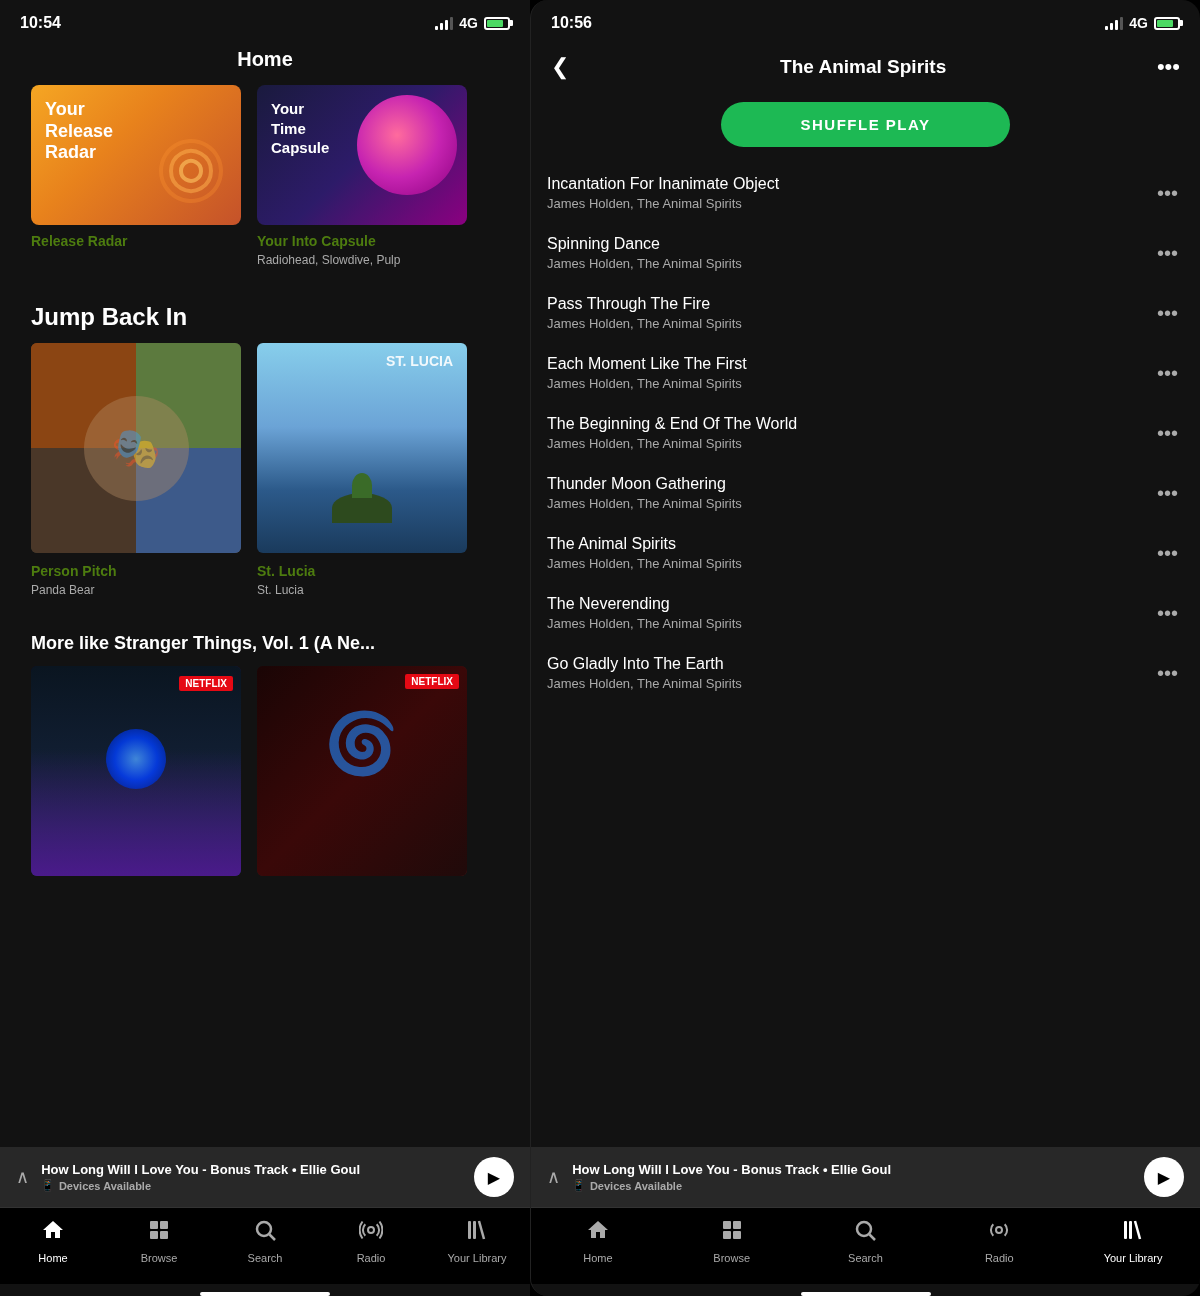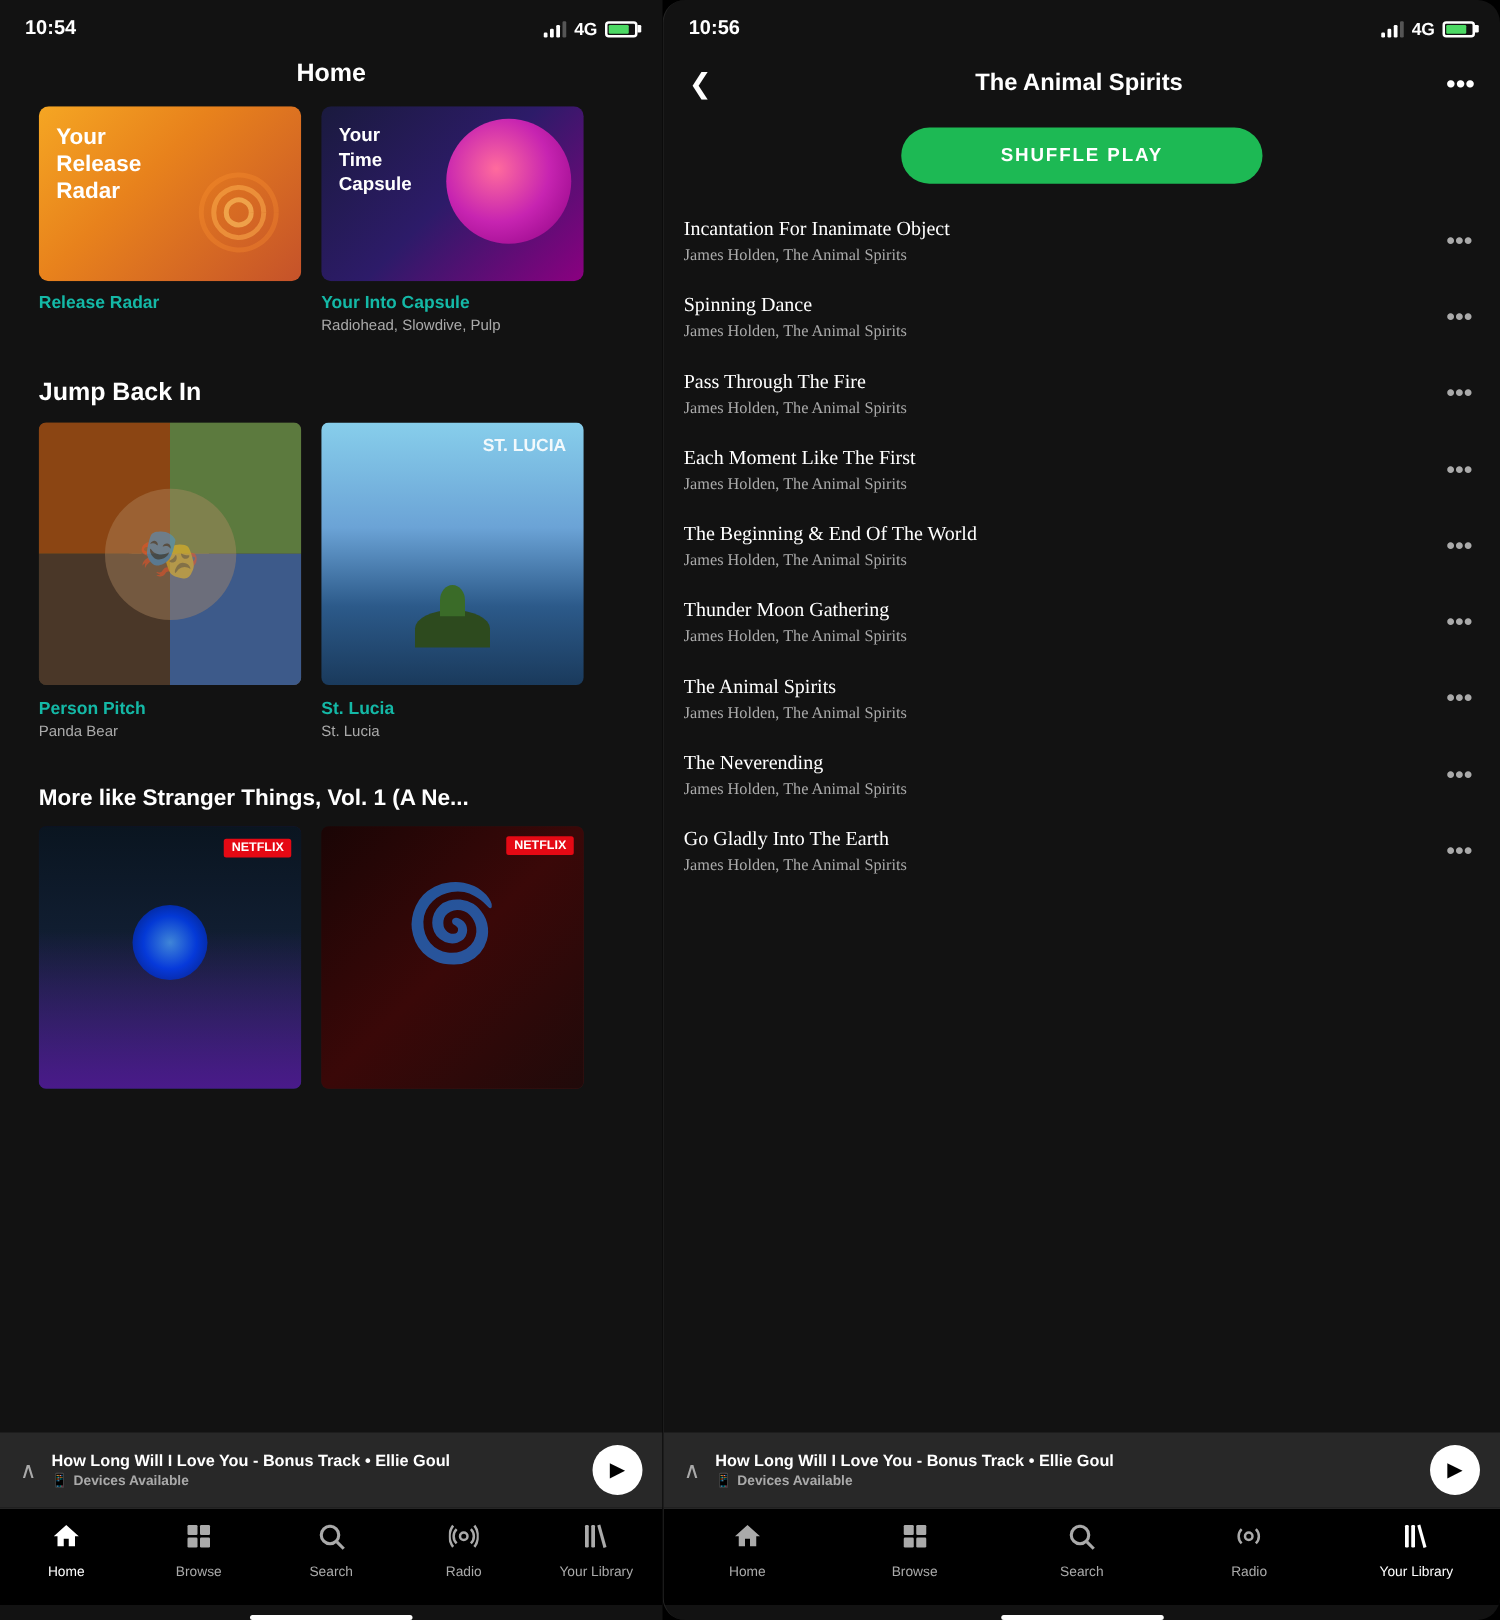--- a/index.html
+++ b/index.html
@@ -182,34 +182,34 @@
       font-weight: 700;
       text-align: left;
       padding: 14px;
       line-height: 1.3;
       position: absolute;
       top: 0; left: 0;
       z-index: 2;
     }
 
     .card-title {
-      color: #14b8a6;
+      color: #4d7c0f;
       font-size: 14px;
       font-weight: 700;
       margin-bottom: 4px;
     }
     .card-subtitle {
       color: #aaa;
       font-size: 12px;
     }
 
     
     .section-header {
       color: #fff;
-      font-size: 20px;
+      font-size: 24px;
       font-weight: 700;
       padding: 16px 20px 12px;
     }
 
     
     .album-art {
       width: 210px;
       height: 210px;
       border-radius: 6px;
       overflow: hidden;
@@ -439,21 +439,20 @@
 
     .track-item {
       display: flex;
       align-items: center;
       padding: 12px 16px;
       cursor: pointer;
     }
     .track-info {
       flex: 1;
       min-width: 0;
-      font-family: Liberation Serif, serif;
     }
     .track-name {
       color: #fff;
       font-size: 16px;
       font-weight: 500;
       margin-bottom: 3px;
     }
     .track-artist {
       color: #aaa;
       font-size: 13px;

